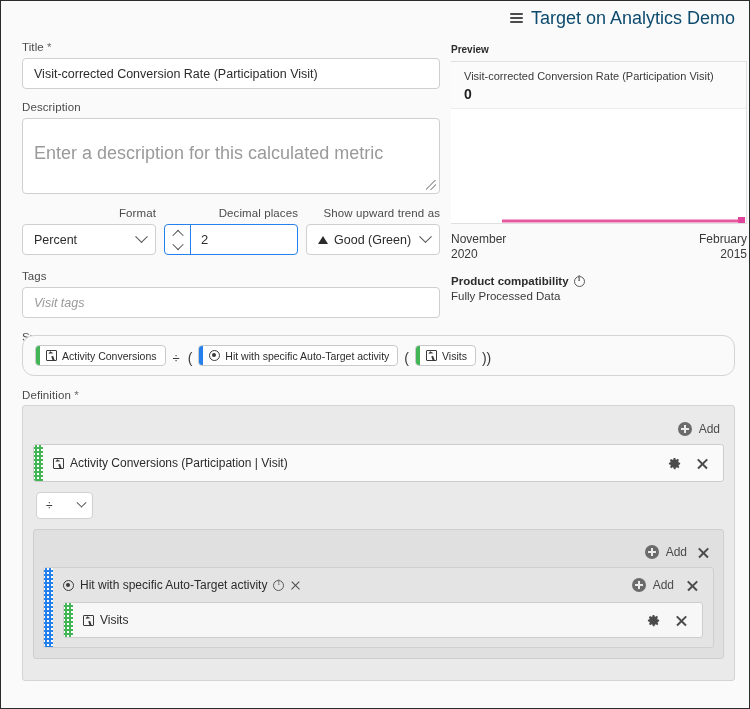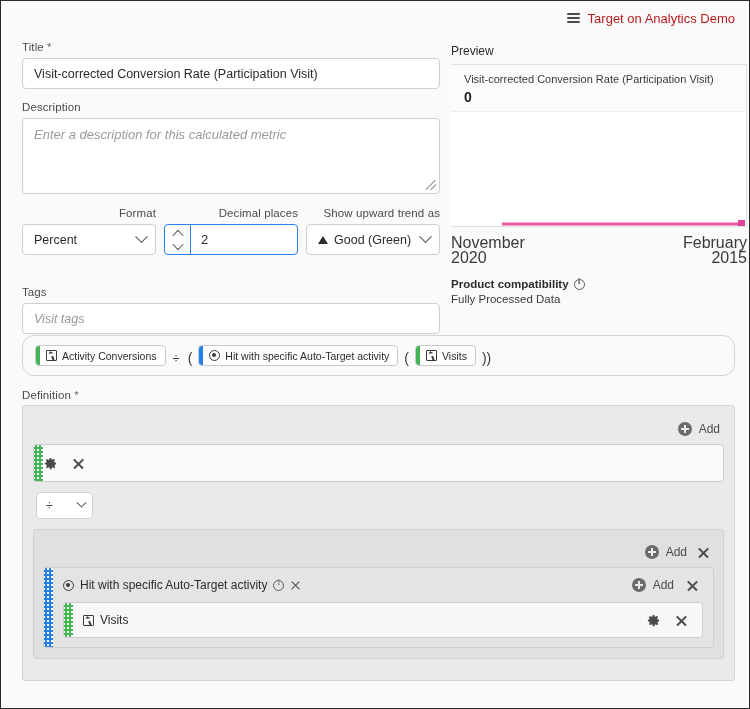--- a/index.html
+++ b/index.html
@@ -29,21 +29,21 @@
     left: 0; top: 0; right: 0;
     height: 34px;
     background: #fafafa;
     display: flex;
     align-items: center;
     justify-content: flex-end;
     padding-right: 14px;
   }
   .topbar-item {
     display: flex; align-items: center; gap: 8px;
-    font-size: 13px; color: #b91c1c;
+    font-size: 18px; color: #0c4a6e;
   }
   .stack-icon { display: inline-block; width: 13px; height: 13px; position: relative; }
   .stack-icon i {
     position: absolute; left: 0; right: 0; height: 2px;
     background: #4b4b4b; border-radius: 1px;
   }
   .stack-icon i:nth-child(1){ top: 1px; }
   .stack-icon i:nth-child(2){ top: 5px; }
   .stack-icon i:nth-child(3){ top: 9px; }
 
@@ -75,21 +75,21 @@
   .textarea-wrap {
     width: 100%;
     height: 76px;
     border: 1px solid #cfcfcf;
     border-radius: 4px;
     background: #fff;
     position: relative;
     padding: 8px 11px;
   }
   .textarea-wrap .ph {
-    font-size: 13px; color: #9a9a9a; font-style: italic;
+    font-size: 18px; color: #9a9a9a;  margin-top: 16px;
   }
   .resize-grip {
     position: absolute; right: 3px; bottom: 3px;
     width: 10px; height: 10px;
     background:
       linear-gradient(135deg, transparent 0 44%, #aeaeae 44% 54%, transparent 54% 100%),
       linear-gradient(135deg, transparent 0 68%, #aeaeae 68% 78%, transparent 78% 100%);
   }
 
   .row3 { display: flex; gap: 8px; align-items: flex-end; text-align: right; }
@@ -341,21 +341,21 @@
     height: 36px;
     margin: 0 10px 0 10px;
   }
 
   
   .preview {
     position: absolute;
     left: 450px; top: 43px; width: 296px;
   }
   .preview-title {
-    font-size: 12px; font-weight: normal; color: #2c2c2c; margin-bottom: 6px;
+    font-size: 10px; font-weight: bold; color: #2c2c2c; margin-bottom: 6px;
   }
   .prev-card {
     border: 1px solid #e0e0e0;
     border-left: none;
     background: #fff;
     height: 163px;
     position: relative;
     display: flex;
   }
   .prev-accent { width: 5px; background: #d23ccc; flex: none; height: 47px; }
@@ -366,21 +366,21 @@
   .prev-head-inner { position: absolute; left: 13px; top: 7px; right: 8px; }
   .prev-metric-name { font-size: 11px; color: #3a3a3a; line-height: 14px; }
   .prev-metric-val { font-size: 14px; font-weight: bold; color: #1f1f1f; margin-top: 3px; }
   .prev-chart {
     position: absolute; left: 1px; right: 1px; bottom: 0; top: 48px;
     overflow: hidden;
   }
   .axis-row {
     display: flex; justify-content: space-between;
     margin-top: 8px;
-    font-size: 16px; color: #3a3a3a; line-height: 15px;
+    font-size: 12px; color: #3a3a3a; line-height: 15px;
   }
   .axis-row .r { text-align: right; }
   .compat-title {
     margin-top: 13px;
     font-size: 11.5px; font-weight: bold; color: #2c2c2c;
     display: flex; align-items: center; gap: 5px;
   }
   .compat-val { font-size: 11.5px; color: #3a3a3a; margin-top: 3px; }
 </style>
 </head>
@@ -436,21 +436,21 @@
         <div class="select-box">
           <span style="display:flex;align-items:center;">
             <span class="tri-up"></span>
             <span>Good (Green)</span>
           </span>
           <span class="chev"></span>
         </div>
       </div>
     </div>
 
-    <div class="field-label" style="margin-top:31px">Tags</div>
+    <div class="field-label" style="margin-top:15px">Tags</div>
     <div class="text-input">
       <span style="color:#9a9a9a;font-style:italic;">Visit tags</span>
     </div>
 
     <div class="field-label" style="margin-top:13px">Summary</div>
   </div>
 
   <div style="position:absolute;left:21px;top:334px;width:713px;">
     <div class="summary-box">
       <span class="chip">
@@ -496,20 +496,28 @@
 
     <div class="def-header">
       <span class="add-btn">
         <span class="plus-ic"></span>
         <span>Add</span>
       </span>
     </div>
 
     <div class="item-row">
       <span class="grip green"></span>
+      <span class="item-label">
+        <span class="mic">
+              <span class="bx"></span>
+              <span class="cur"></span>
+              <span class="cur2"></span>
+            </span>
+        <span>Activity Conversions (Participation | Visit)</span>
+      </span>
       <span class="item-actions">
         <span class="gear">
           <svg width="15" height="15" viewBox="0 0 16 16">
                 <path fill="#4b4b4b" d="M8 5.2a2.8 2.8 0 100 5.6 2.8 2.8 0 000-5.6zm0 4.3a1.5 1.5 0 110-3 1.5 1.5 0 010 3z"></path>
                 <path fill="#4b4b4b" d="M14 8.9V7.1l-1.6-.3a4.6 4.6 0 00-.5-1.2l.9-1.3-1.3-1.3-1.3.9a4.6 4.6 0 00-1.2-.5L8.9 2H7.1l-.3 1.6a4.6 4.6 0 00-1.2.5l-1.3-.9-1.3 1.3.9 1.3a4.6 4.6 0 00-.5 1.2L2 7.1v1.8l1.6.3c.1.4.3.8.5 1.2l-.9 1.3 1.3 1.3 1.3-.9c.4.2.8.4 1.2.5l.3 1.6h1.8l.3-1.6c.4-.1.8-.3 1.2-.5l1.3.9 1.3-1.3-.9-1.3c.2-.4.4-.8.5-1.2L14 8.9z"></path>
               </svg>
         </span>
         <span class="x-ic"></span>
       </span>
     </div>

